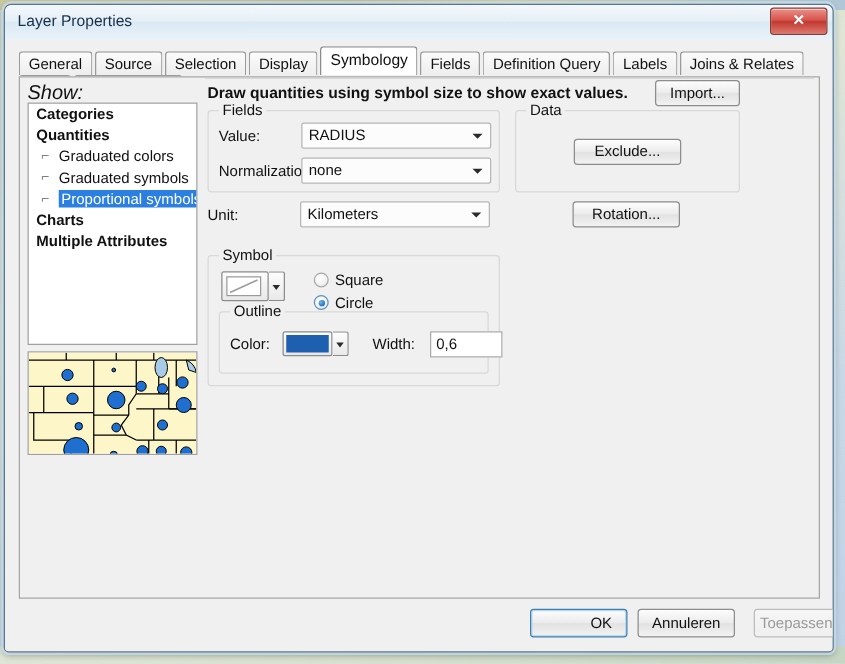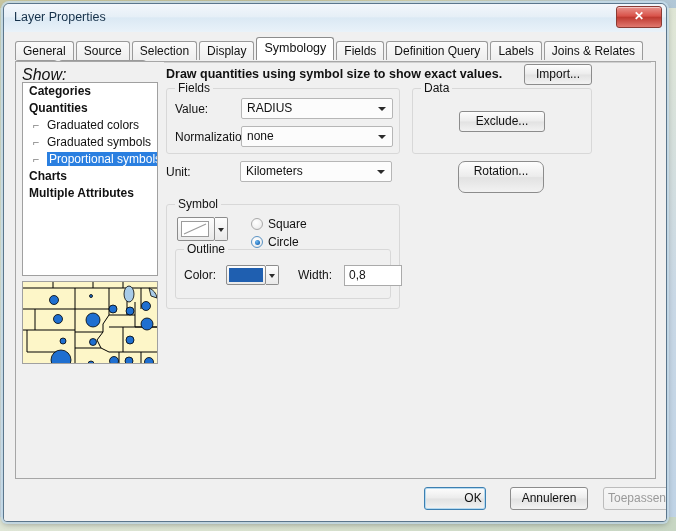--- a/index.html
+++ b/index.html
@@ -277,21 +277,21 @@
     box-sizing: border-box; cursor: pointer;
   }
   .color-drop .arrow {
     position:absolute; left:3px; top:8px; width:0;height:0;
     border-left:3px solid transparent; border-right:3px solid transparent;
     border-top:4px solid #2b2b2b;
   }
 
   
   .footer { position: absolute; left: 0; top: 451px; width: 662px; height: 38px; }
-  .btn-ok      { position:absolute; left:420px; top:4px; width:62px; height:23px; line-height:21px;padding-left:36px; }
+  .btn-ok      { position:absolute; left:420px; top:4px; width:78px; height:23px; line-height:21px;padding-left:36px; }
   .btn-cancel  { position:absolute; left:506px; top:4px; width:78px; height:23px; line-height:21px; }
   .btn-apply   { position:absolute; left:590px; top:4px; width:68px; height:23px; line-height:21px; }
 </style>
 </head>
 <body>
 
 <div class="desk-strip"></div>
 <div class="desk-bottom"></div>
 <div class="desk-bottom-text"></div>
 
@@ -424,21 +424,21 @@
       <div class="group g-data">
         <span class="gtitle">Data</span>
         <div class="btn" style="position:absolute; left:46px; top:22px; width:86px; height:21px; line-height:19px;">Exclude...</div>
       </div>
 
       <span class="frm-label" style="left:150px; top:103px;">Unit:</span>
       <div class="combo" style="left:224px; top:99px; width:152px;">
         <span>Kilometers</span>
         <span class="arrow"></span>
       </div>
-      <div class="btn" style="position:absolute; left:442px; top:99px; width:86px; height:32px; line-height:19px;border-radius:7px;">Rotation...</div>
+      <div class="btn" style="position:absolute; left:442px; top:99px; width:86px; height:21px; line-height:19px;">Rotation...</div>
 
       <div class="group g-symbol">
         <span class="gtitle">Symbol</span>
 
         <div class="sym-btn">
           <div class="swatch">
             <svg width="26" height="14" viewBox="0 0 26 14">
               <line x1="2" y1="12" x2="24" y2="2" stroke="#9b9b9b" stroke-width="1.2"></line>
             </svg>
           </div>
@@ -457,21 +457,21 @@
         <div class="group g-outline">
           <span class="gtitle">Outline</span>
           <span class="frm-label" style="left:8px; top:18px;">Color:</span>
           <div class="color-btn">
             <div class="fill"></div>
           </div>
           <div class="color-drop">
             <span class="arrow"></span>
           </div>
           <span class="frm-label" style="left:122px; top:18px;">Width:</span>
-          <div class="textbox" style="left:168px; top:15px; width:58px;">0,8</div>
+          <div class="textbox" style="left:168px; top:15px; width:58px;">0,6</div>
         </div>
       </div>
 
 
     </div>
 
     <div class="footer">
       <div class="btn default btn-ok">OK</div>
       <div class="btn btn-cancel">Annuleren</div>
       <div class="btn disabled btn-apply">Toepassen</div>

